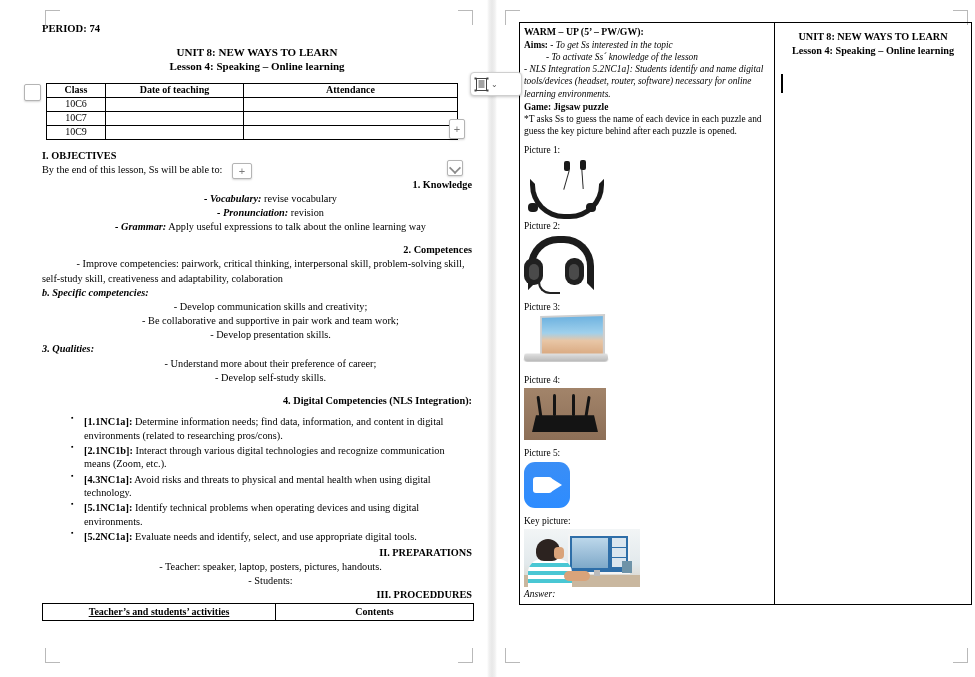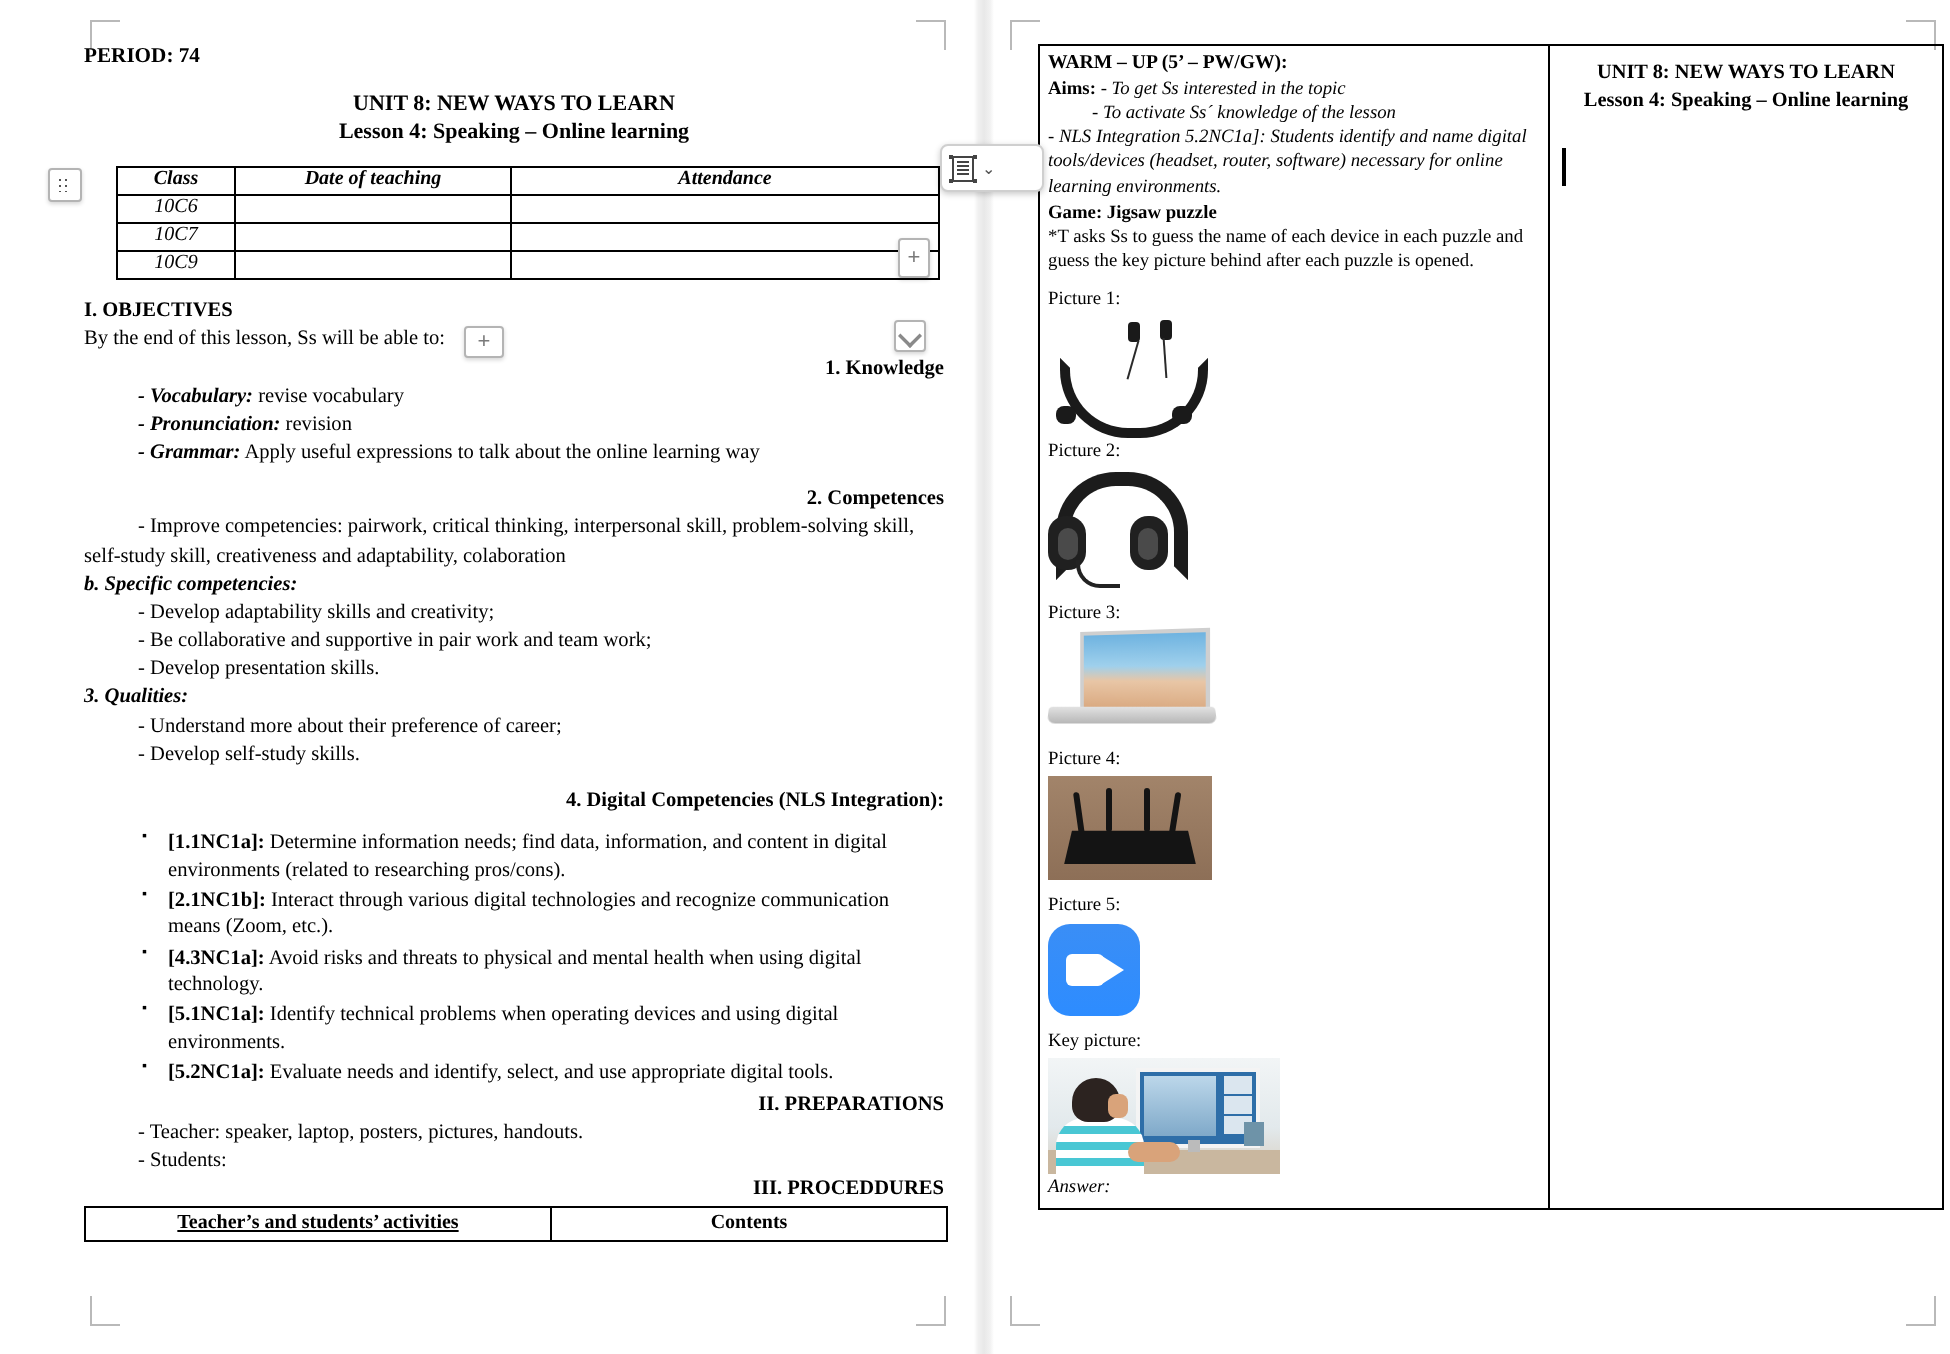--- a/index.html
+++ b/index.html
@@ -48,36 +48,35 @@
   .bi { font-weight: bold; font-style: italic; }
 
   .period { font-weight: bold; font-size: 10.6px; margin-bottom: 9px; }
   .title-block { text-align: center; font-weight: bold; font-size: 11px; line-height: 1.35; }
   .prep-date { text-align: center; margin-top: 10px; font-size: 10.3px; }
 
   
   table.att {
     border-collapse: collapse;
     width: 412px;
-    margin: 9px 0 0 16px;
+    margin: 9px 0 0 4px;
     font-size: 10px;
-    font-style: italic;
   }
   table.att th, table.att td {
     border: 1px solid #000;
     height: 13px;
     padding: 0 2px;
   }
   table.att th { font-weight: bold; text-align: center; }
   table.att td.cls { text-align: center; width: 54px; }
   table.att td.dt { width: 133px; }
 
   .sec-head { font-weight: bold; margin-top: 9px; }
   .line { margin-top: 1px; }
-  .indent { padding-left: 27px; }
+  .indent { padding-left: 27px; text-align: center; }
   .gapline { height: 9px; }
 
   ul.nls {
     margin: 8px 0 0 0;
     padding-left: 42px;
     list-style: none;
   }
   ul.nls li {
     position: relative;
     margin-bottom: 2px;
@@ -386,21 +385,21 @@
     <div class="indent line">
       <span class="bi">- Grammar:</span><span> Apply useful expressions to talk about the online learning way</span>
     </div>
 
     <div class="gapline"></div>
 
     <div class="b line">2. Competences</div>
     <div class="indent line">- Improve competencies: pairwork, critical thinking, interpersonal skill, problem-solving skill,</div>
     <div class="line">self-study skill, creativeness and adaptability, colaboration</div>
     <div class="bi line">b. Specific competencies:</div>
-    <div class="indent line">- Develop adaptability skills and creativity;</div>
+    <div class="indent line">- Develop communication skills and creativity;</div>
     <div class="indent line">- Be collaborative and supportive in pair work and team work;</div>
     <div class="indent line">- Develop presentation skills.</div>
 
     <div class="bi line">3. Qualities:</div>
     <div class="indent line">- Understand more about their preference of career;</div>
     <div class="indent line">- Develop self-study skills.</div>
 
     <div class="gapline"></div>
 
     <div class="b line">4. Digital Competencies (NLS Integration):</div>

